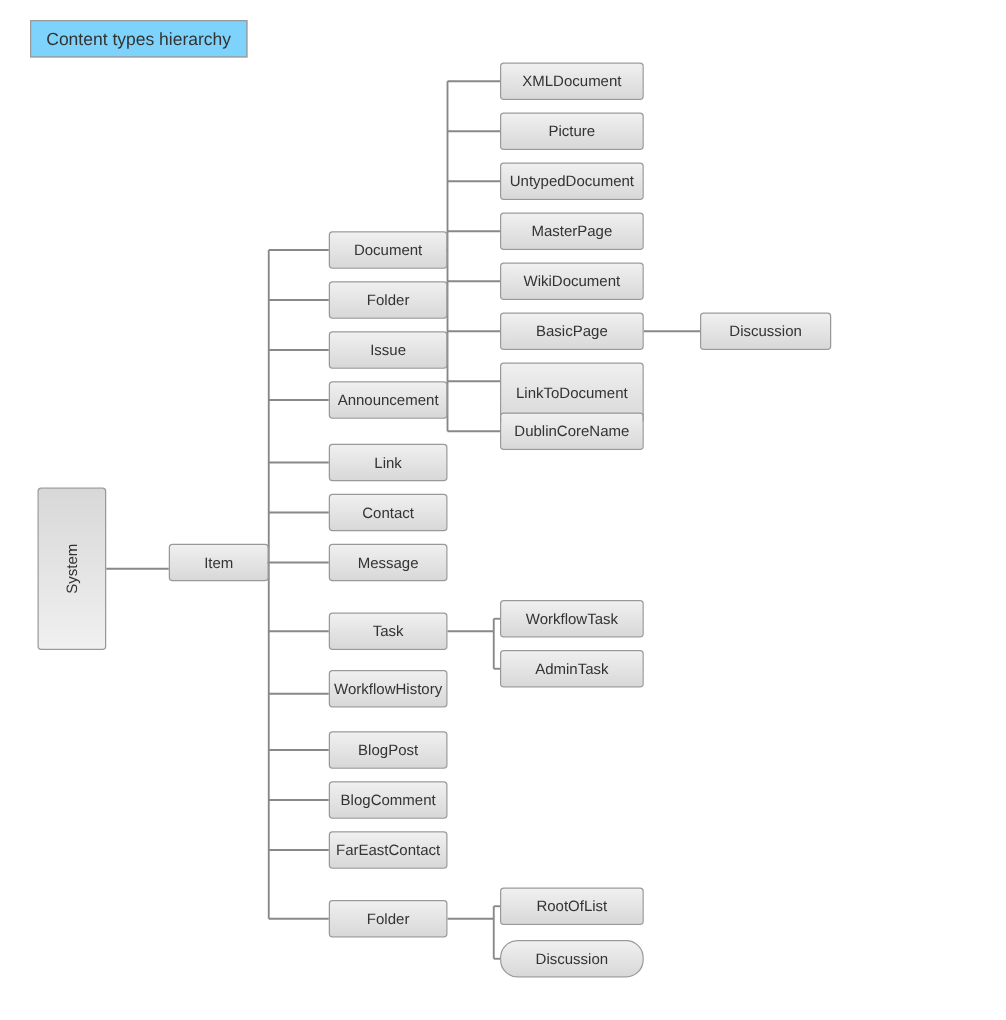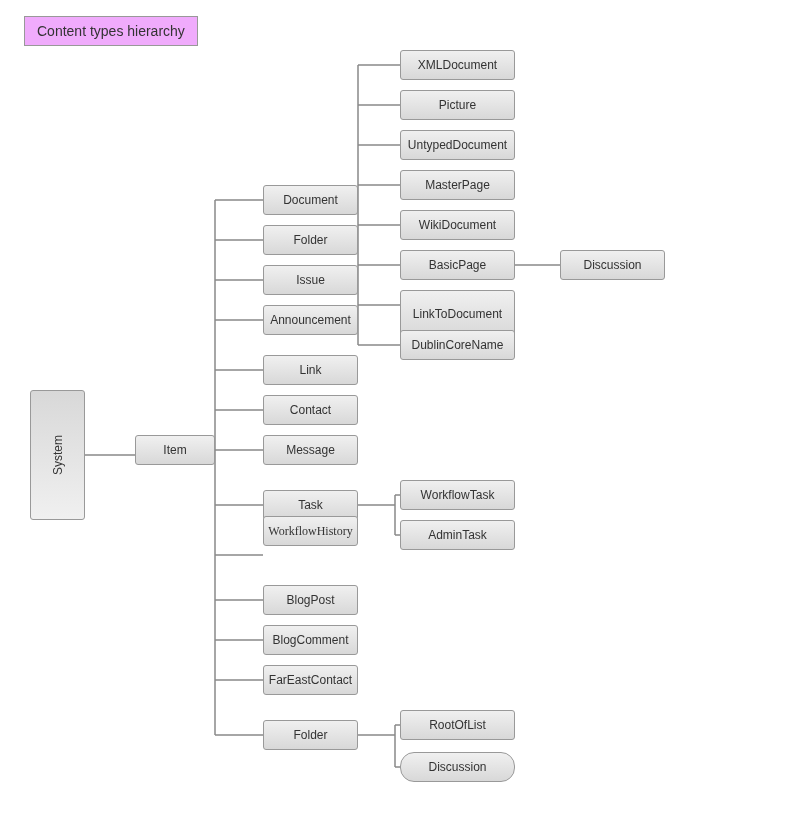--- a/index.html
+++ b/index.html
@@ -13,21 +13,21 @@
       position: relative;
     }
 
     .title-box {
       position: absolute;
       top: 16px;
       left: 24px;
       border: 1px solid #999;
       padding: 6px 12px;
       font-size: 14px;
-      background: #f0abfc;
+      background: #7dd3fc;
       color: #333;
     }
 
     .node {
       position: absolute;
       background: linear-gradient(to bottom, #f0f0f0, #d8d8d8);
       border: 1px solid #999;
       border-radius: 3px;
       display: flex;
       align-items: center;
@@ -152,21 +152,21 @@
 </div>
 <div class="node" style="left:263px; top:395px; width:95px; height:30px;">
   <span>Contact</span>
 </div>
 <div class="node" style="left:263px; top:435px; width:95px; height:30px;">
   <span>Message</span>
 </div>
 <div class="node" style="left:263px; top:490px; width:95px; height:30px;">
   <span>Task</span>
 </div>
-<div class="node" style="left:263px; top:516px; width:95px; height:30px;font-family:Liberation Serif, serif;">
+<div class="node" style="left:263px; top:536px; width:95px; height:30px;">
   <span>WorkflowHistory</span>
 </div>
 <div class="node" style="left:263px; top:585px; width:95px; height:30px;">
   <span>BlogPost</span>
 </div>
 <div class="node" style="left:263px; top:625px; width:95px; height:30px;">
   <span>BlogComment</span>
 </div>
 <div class="node" style="left:263px; top:665px; width:95px; height:30px;">
   <span>FarEastContact</span>

